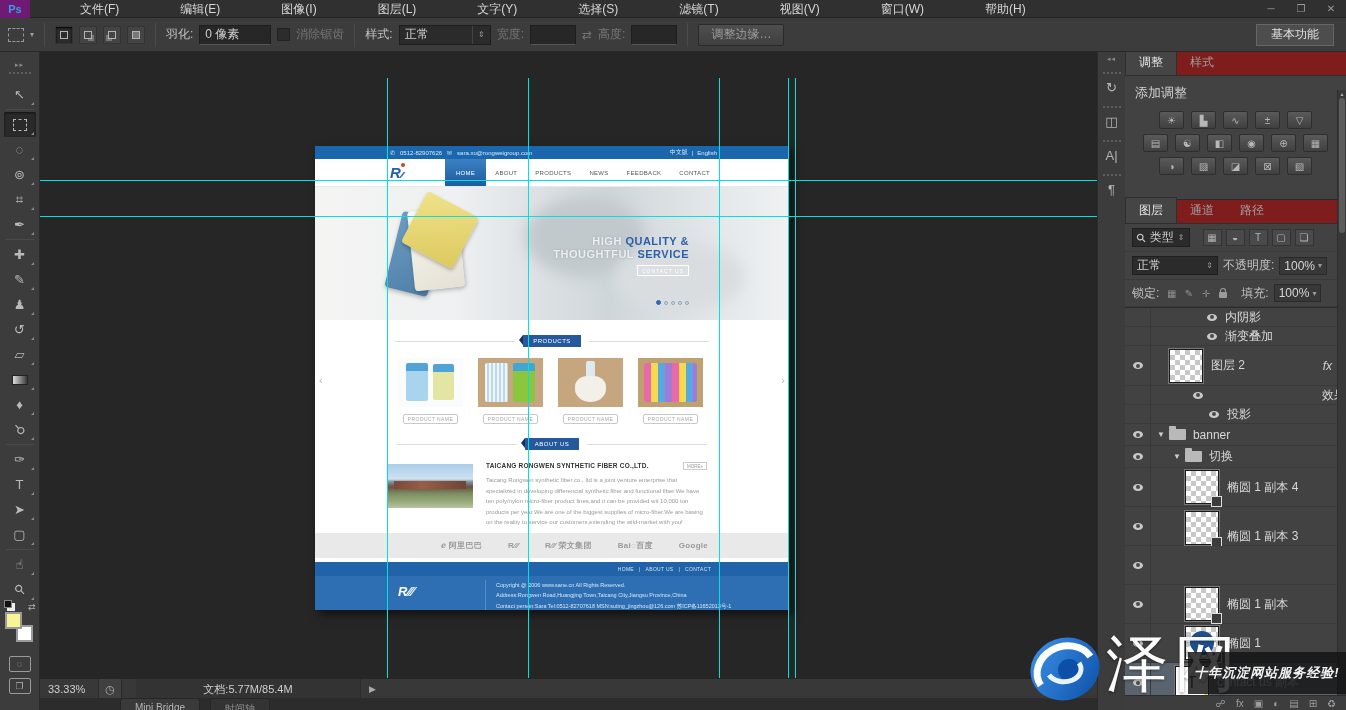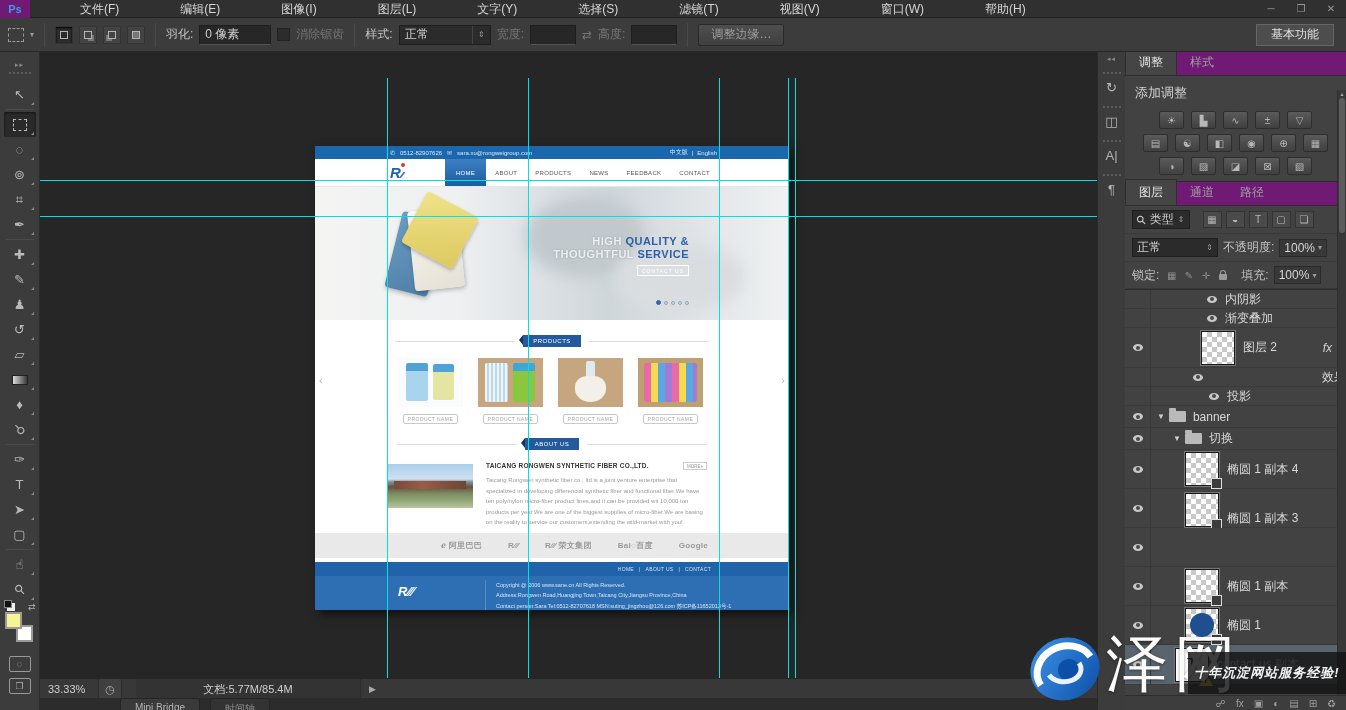--- a/index.html
+++ b/index.html
@@ -111,27 +111,27 @@
   #footer-lines { position:absolute; left:170px; top:4px; font-size:5.5px; line-height:1.9; border-left:1px solid #5a8cc0; padding-left:10px; }
 
   
   #strip { position:absolute; left:1097px; top:52px; width:28px; height:658px; background:#3c3c3c; border-left:1px solid #2b2b2b; z-index:15; }
   #strip-head { height:14px; text-align:center; color:#8a8a8a; font-size:7px; letter-spacing:1px; line-height:14px; }
   .sicon { width:24px; height:22px; margin:2px auto 8px; display:flex; align-items:center; justify-content:center; color:#b5b5b5; font-size:13px; }
   .sgrip { width:18px; border-top:2px dotted #5d5d5d; margin:6px auto 2px; }
 
   
   #panels { position:absolute; left:1125px; top:52px; width:221px; height:658px; background:#424242; z-index:15; font-size:12px; }
-  .ptabs { height:24px; background:#701a75; display:flex; align-items:flex-end; border-bottom:1px solid #2e2e2e; }
+  .ptabs { height:24px; background:#7f1d1d; display:flex; align-items:flex-end; border-bottom:1px solid #2e2e2e; }
   .ptab { padding:4px 13px; font-size:12px; color:#9f9f9f; }
   .ptab.on { background:#454545; color:#e2e2e2; border:1px solid #2e2e2e; border-bottom:none; }
   #adj-label { padding:8px 10px 4px; color:#d0d0d0; font-size:13px; }
   .adjrow { display:flex; justify-content:center; gap:7px; margin:5px 0; }
   .adjicon { width:25px; height:18px; background:linear-gradient(#5a5a5a,#404040); border:1px solid #2e2e2e; border-radius:2px; color:#b8b8b8; font-size:10px; display:flex; align-items:center; justify-content:center; }
-  #layers-block { border-top:1px solid #2a2a2a; margin-top:6px; }
+  #layers-block { border-top:1px solid #2a2a2a; margin-top:24px; }
   .lrow-bar { display:flex; align-items:center; gap:5px; padding:4px 7px; border-bottom:1px solid #393939; color:#c2c2c2; }
   .mini-sel { background:#2b2b2b; border:1px solid #1f1f1f; display:flex; align-items:center; height:19px; padding:0 4px; gap:4px; color:#cfcfcf; }
   .fbtn { width:19px; height:17px; background:#4a4a4a; border:1px solid #333; display:flex; align-items:center; justify-content:center; font-size:10px; color:#b5b5b5; }
   .valbox { background:#383838; border:1px solid #2a2a2a; height:18px; padding:0 4px; display:flex; align-items:center; gap:3px; color:#d6d6d6; }
   .lockic { width:15px; height:15px; display:flex; align-items:center; justify-content:center; color:#8f8f8f; font-size:10px; }
   .icon-lock { width:8px; height:6px; background:#9a9a9a; border-radius:1px; position:relative; margin-top:4px; }
   .icon-lock::before { content:""; position:absolute; left:1px; top:-4px; width:4px; height:4px; border:1.5px solid #9a9a9a; border-bottom:none; border-radius:3px 3px 0 0; }
 
   #layer-list { position:relative; border-top:1px solid #2a2a2a; }
   .lrow { display:flex; align-items:center; border-bottom:1px solid #3a3a3a; background:#424242; position:relative; }
@@ -545,21 +545,21 @@
               <span class="lname" style="margin-left: 8px;">内阴影</span>
             </span>
           </div>
           <div class="lrow" style="height: 19px;">
             <span class="eyecell"></span>
             <span style="display: flex; align-items: center; flex: 1 1 0%; align-self: stretch; padding-left: 56px;">
               <span class="eye"></span>
               <span class="lname" style="margin-left: 8px;">渐变叠加</span>
             </span>
           </div>
-          <div class="lrow" style="height: 40px; gap: 32px;">
+          <div class="lrow" style="height: 40px;">
             <span class="eyecell">
               <span class="eye"></span>
             </span>
             <span style="display: flex; align-items: center; flex: 1 1 0%; align-self: stretch; padding-left: 18px;">
               <span class="thumb"></span>
               <span class="lname">图层 2</span>
               <span class="fxtag">fx</span>
             </span>
           </div>
           <div class="lrow" style="height: 19px;">

